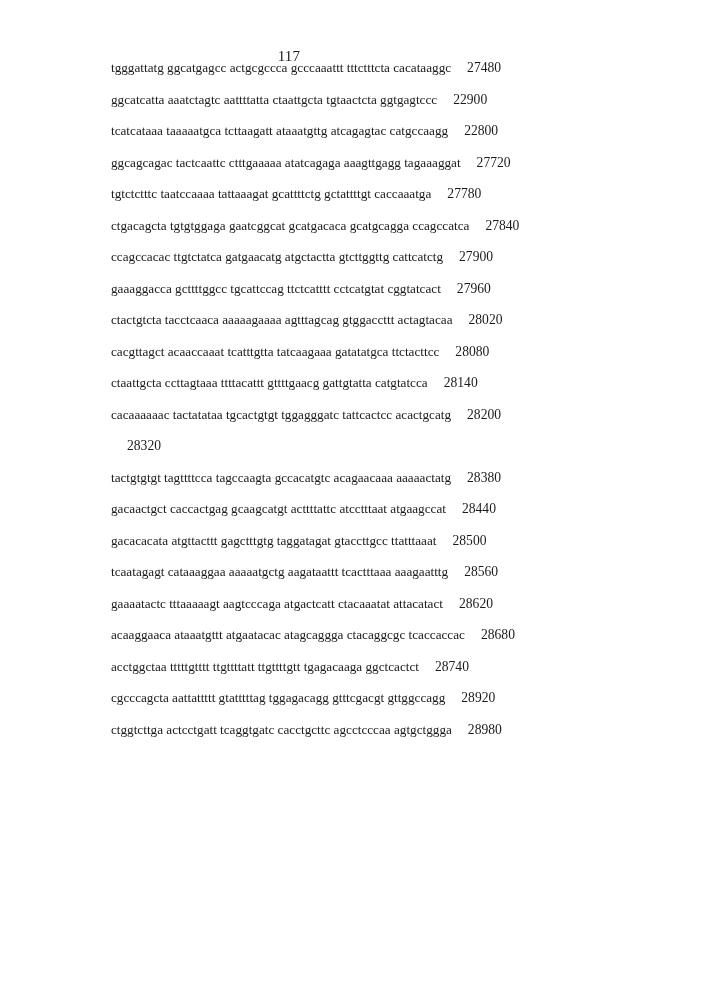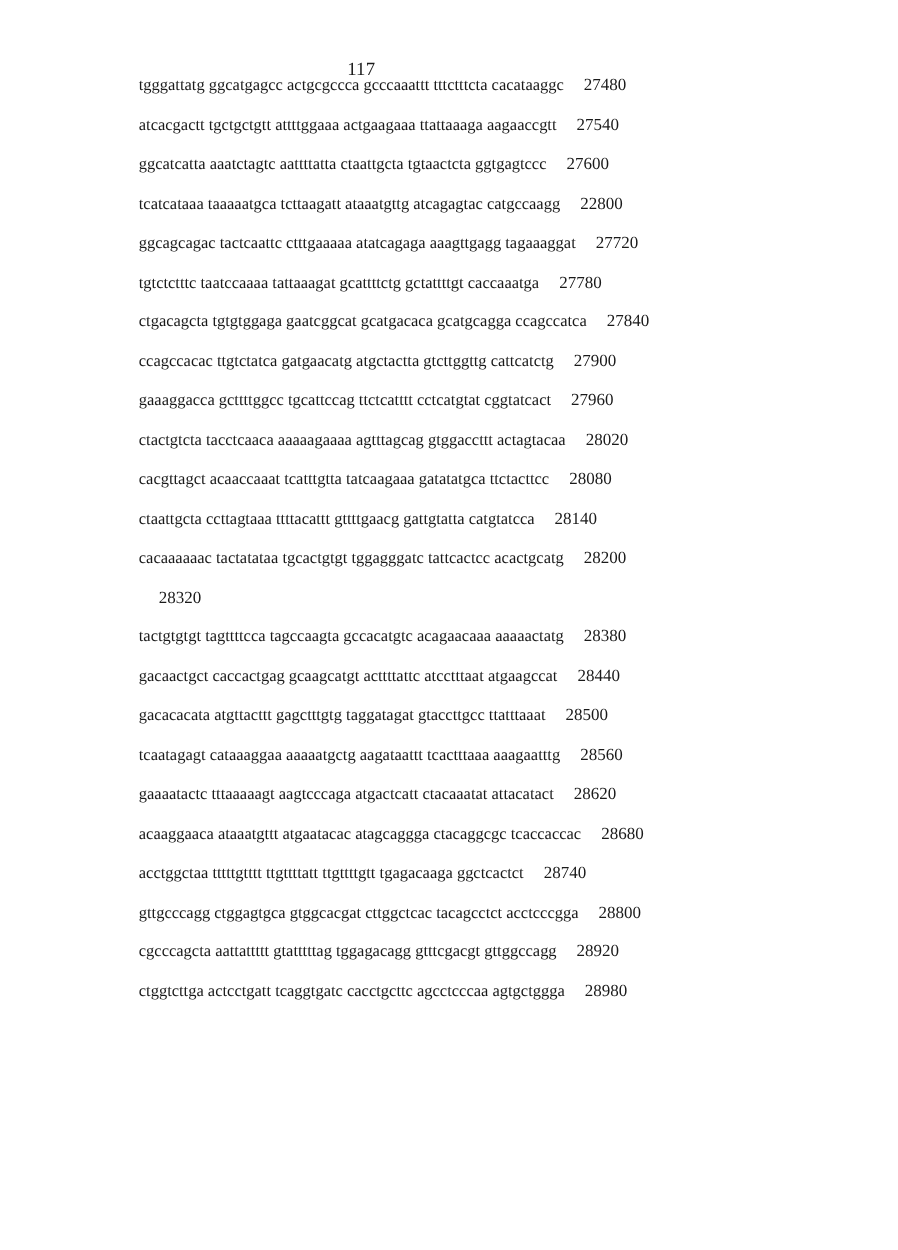--- a/index.html
+++ b/index.html
@@ -16,26 +16,22 @@
 <body>
 
 <div class="page-number">117</div>
 
 <div class="seq-list" id="seq-list">
     <div class="seq-row">
       <span class="seq-text">tgggattatg ggcatgagcc actgcgccca gcccaaattt tttctttcta cacataaggc</span>
       <span class="seq-pos">27480</span>
     </div>
     <div class="seq-row">
-      <span class="seq-text">atcacgactt tgctgctgtt attttggaaa actgaagaaa ttattaaaga aagaaccgtt</span>
-      <span class="seq-pos">27540</span>
-    </div>
-    <div class="seq-row">
       <span class="seq-text">ggcatcatta aaatctagtc aattttatta ctaattgcta tgtaactcta ggtgagtccc</span>
-      <span class="seq-pos">27600</span>
+      <span class="seq-pos">22900</span>
     </div>
     <div class="seq-row">
       <span class="seq-text">tcatcataaa taaaaatgca tcttaagatt ataaatgttg atcagagtac catgccaagg</span>
       <span class="seq-pos">22800</span>
     </div>
     <div class="seq-row">
       <span class="seq-text">ggcagcagac tactcaattc ctttgaaaaa atatcagaga aaagttgagg tagaaaggat</span>
       <span class="seq-pos">27720</span>
     </div>
     <div class="seq-row">
@@ -95,24 +91,20 @@
     </div>
     <div class="seq-row">
       <span class="seq-text">acaaggaaca ataaatgttt atgaatacac atagcaggga ctacaggcgc tcaccaccac</span>
       <span class="seq-pos">28680</span>
     </div>
     <div class="seq-row">
       <span class="seq-text">acctggctaa tttttgtttt ttgttttatt ttgttttgtt tgagacaaga ggctcactct</span>
       <span class="seq-pos">28740</span>
     </div>
     <div class="seq-row">
-      <span class="seq-text">gttgcccagg ctggagtgca gtggcacgat cttggctcac tacagcctct acctcccgga</span>
-      <span class="seq-pos">28800</span>
-    </div>
-    <div class="seq-row">
       <span class="seq-text">cgcccagcta aattattttt gtatttttag tggagacagg gtttcgacgt gttggccagg</span>
       <span class="seq-pos">28920</span>
     </div>
     <div class="seq-row">
       <span class="seq-text">ctggtcttga actcctgatt tcaggtgatc cacctgcttc agcctcccaa agtgctggga</span>
       <span class="seq-pos">28980</span>
     </div>
   </div>
 
 </body></html>

